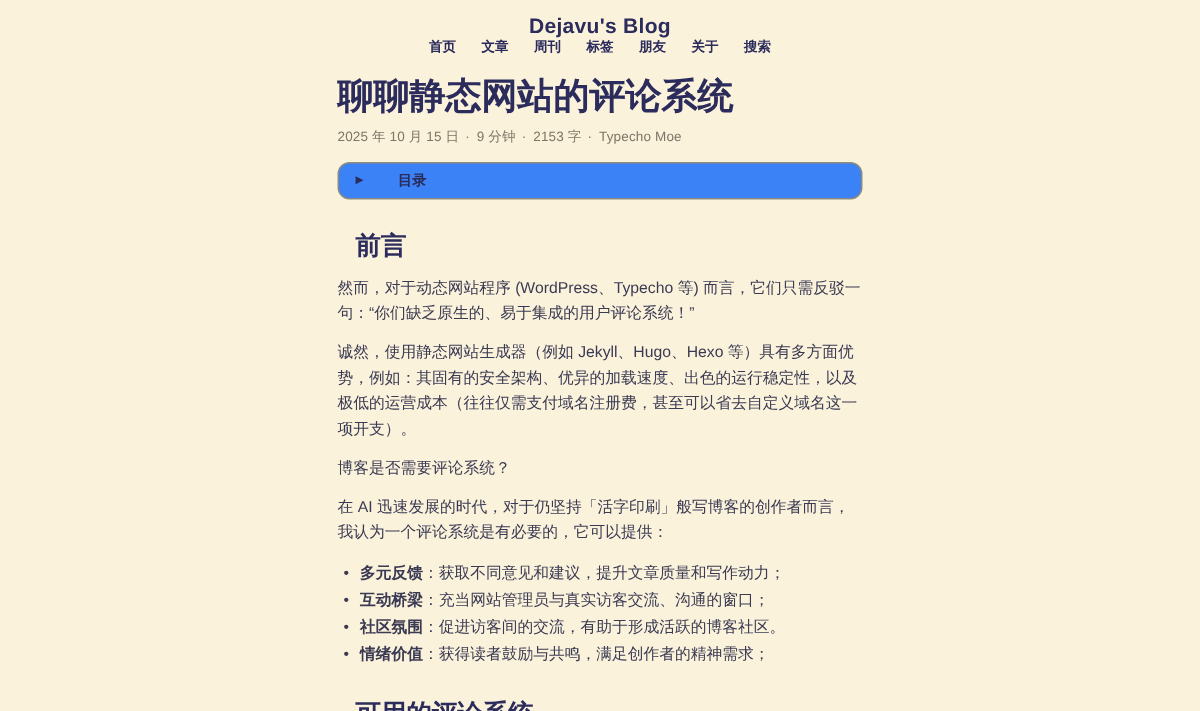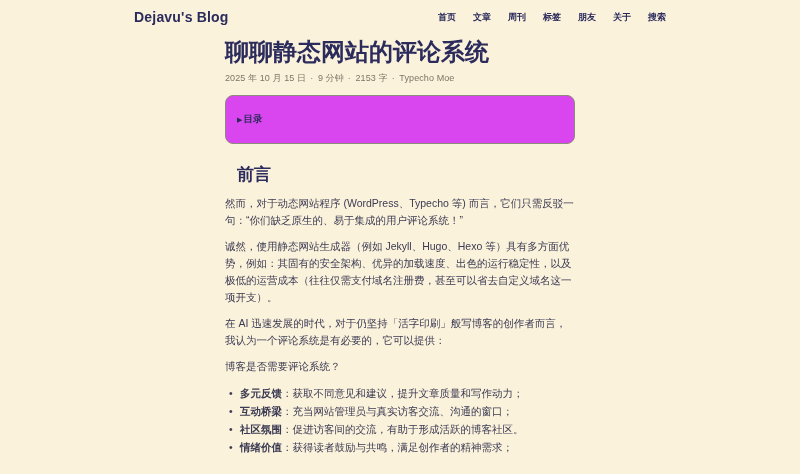--- a/index.html
+++ b/index.html
@@ -14,20 +14,21 @@
   }
 
   
   .site-header {
     width: 532px;
     margin: 0 auto;
     padding-top: 9px;
     display: flex;
     justify-content: space-between;
     align-items: center;
+    flex-direction: column;
   }
   .logo {
     font-size: 14px;
     font-weight: bold;
     letter-spacing: 0.2px;
     color: #2b2b5c;
     cursor: pointer;
   }
   .nav { display: flex; gap: 17px; }
   .nav a {
@@ -56,29 +57,29 @@
     color: #7c7666;
     letter-spacing: 0.1px;
   }
   .post-meta span { margin-right: 2px; }
   .meta-sep { margin: 0 2px; }
 
   .toc-box {
     margin-top: 10px;
     border: 1px solid #8d8a7e;
     border-radius: 8px;
-    background: #d946ef;
-    padding: 17px 11px;
+    background: #3b82f6;
+    padding: 5px 11px;
     font-size: 9.5px;
     font-weight: bold;
     color: #2b2b5c;
     cursor: pointer;
     display: flex;
     align-items: center;
-    gap: 1px;
+    gap: 23px;
   }
   .toc-arrow {
     font-size: 7px;
     color: #2b2b5c;
     line-height: 1;
   }
 
   .section-heading {
     margin: 19px 12px 6px;
     font-size: 17px;
@@ -139,22 +140,22 @@
 
   <div class="toc-box">
     <span class="toc-arrow">▶</span>
     <span>目录</span>
   </div>
 
   <section>
     <h2 class="section-heading">前言</h2>
     <p>然而，对于动态网站程序 (WordPress、Typecho 等) 而言，它们只需反驳一句：“你们缺乏原生的、易于集成的用户评论系统！”</p>
     <p>诚然，使用静态网站生成器（例如 Jekyll、Hugo、Hexo 等）具有多方面优势，例如：其固有的安全架构、优异的加载速度、出色的运行稳定性，以及极低的运营成本（往往仅需支付域名注册费，甚至可以省去自定义域名这一项开支）。</p>
+    <p>博客是否需要评论系统？</p>
     <p>在 AI 迅速发展的时代，对于仍坚持「活字印刷」般写博客的创作者而言，我认为一个评论系统是有必要的，它可以提供：</p>
-    <p>博客是否需要评论系统？</p>
 
     <ul class="benefit-list">
       <li><b>多元反馈</b><span>：</span><span>获取不同意见和建议，提升文章质量和写作动力；</span></li>
       <li><b>互动桥梁</b><span>：</span><span>充当网站管理员与真实访客交流、沟通的窗口；</span></li>
       <li><b>社区氛围</b><span>：</span><span>促进访客间的交流，有助于形成活跃的博客社区。</span></li>
       <li><b>情绪价值</b><span>：</span><span>获得读者鼓励与共鸣，满足创作者的精神需求；</span></li>
     </ul>
   </section>
 
   <section>

